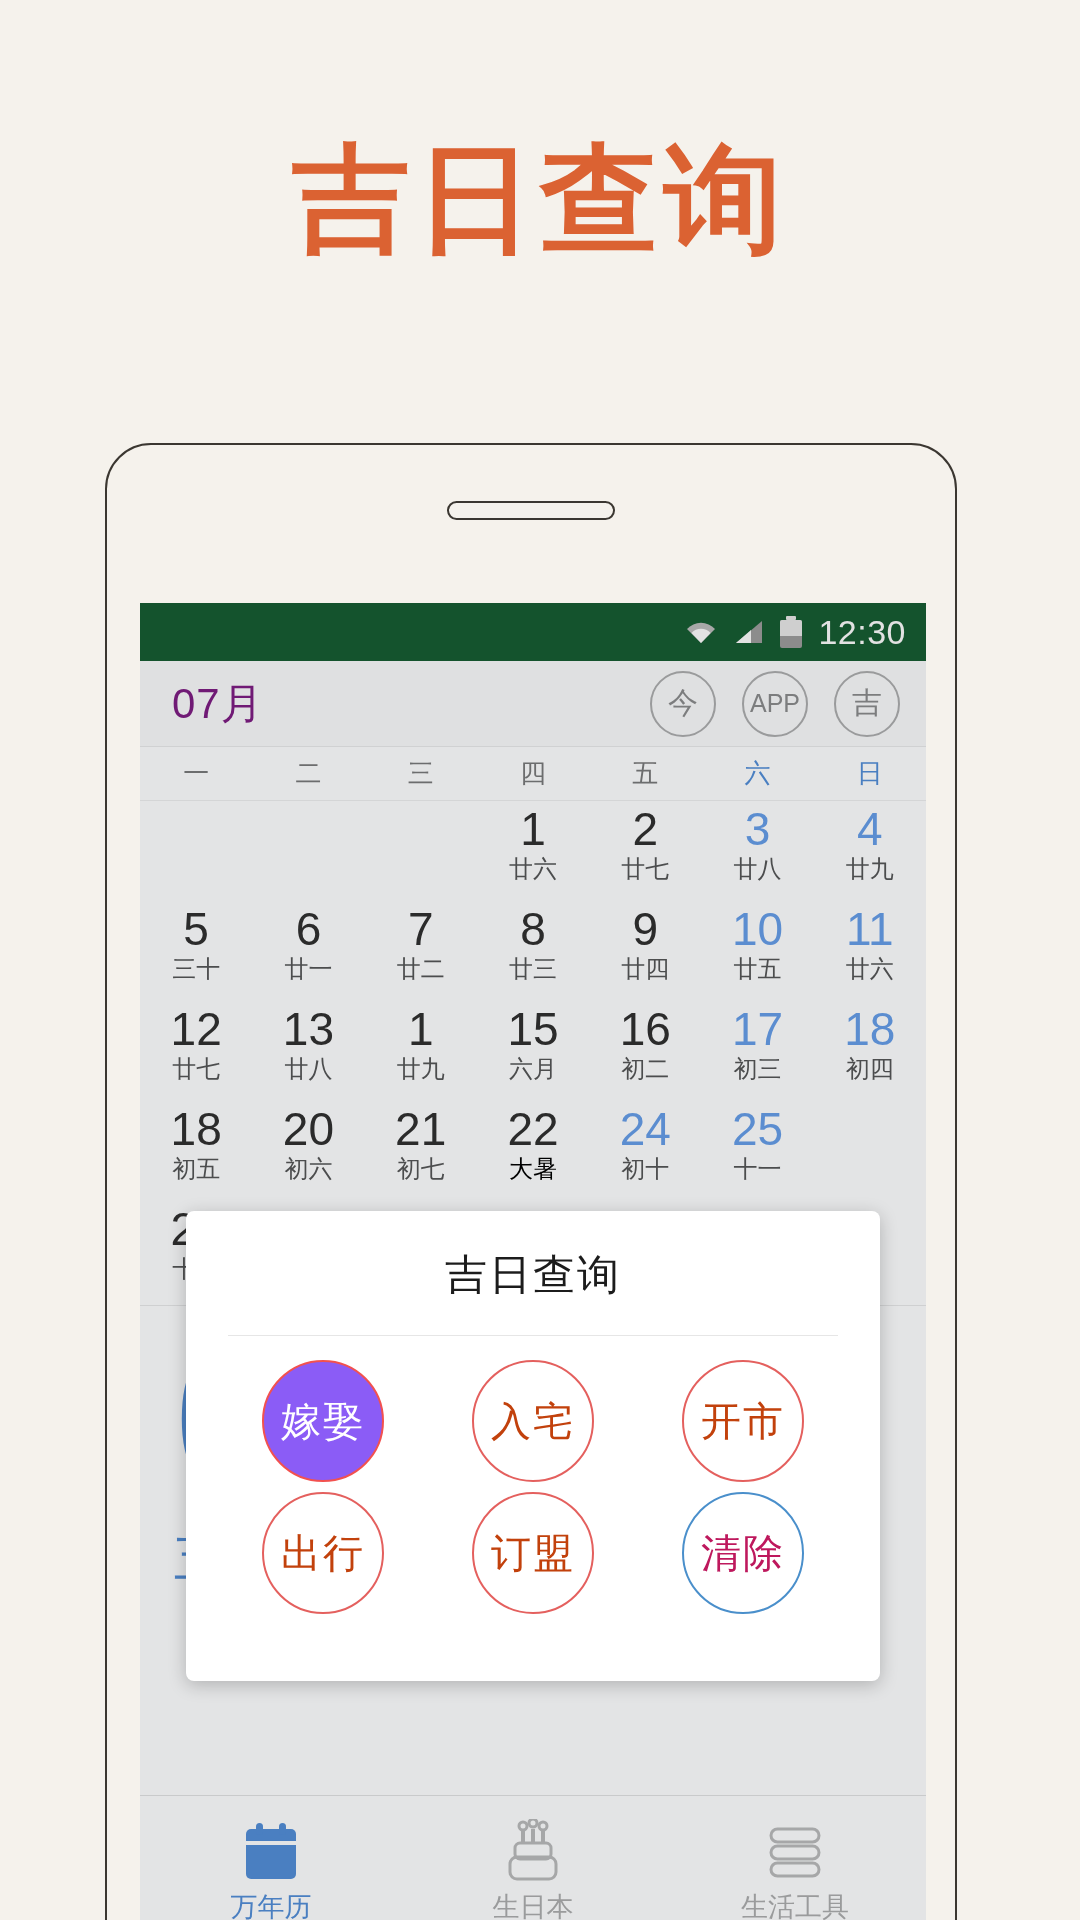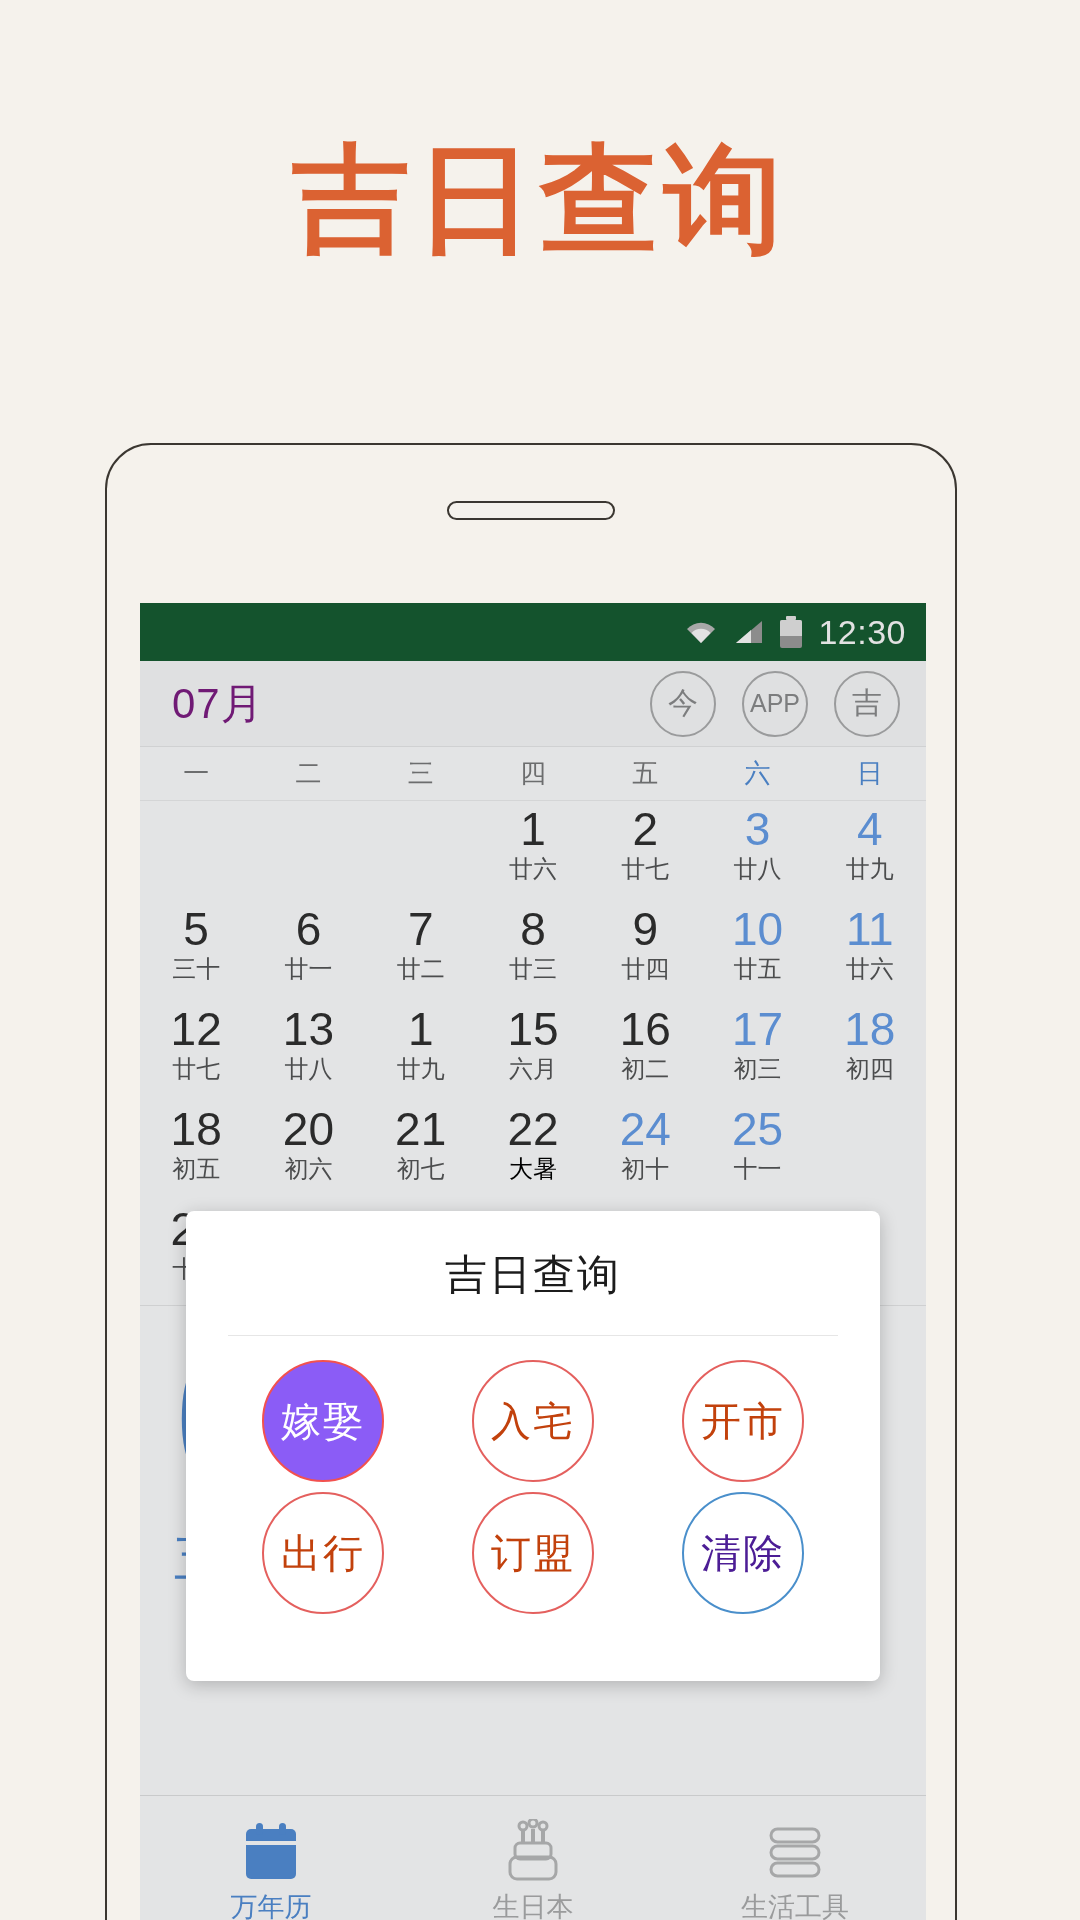--- a/index.html
+++ b/index.html
@@ -166,21 +166,21 @@
     row-gap:10px; padding:24px 32px 0 32px;
   }
   .opt {
     justify-self:center;
     width:122px; height:122px; border-radius:50%;
     display:flex; align-items:center; justify-content:center;
     font-size:40px; letter-spacing:2px;
     border:2px solid #E4605E; color:#c2410c; background:#fff;
   }
   .opt.sel { background:#8b5cf6; border-color:#F2514F; color:#ffffff; }
-  .opt.clear { border-color:#4A8FCB; color:#4c1d95;text-align:right; }
+  .opt.clear { border-color:#4A8FCB; color:#be185d;text-align:right; }
 </style>
 </head>
 <body>
 
 <div class="page">
 
   <div class="headline">吉日查询</div>
 
   <div class="phone">
     <div class="speaker"></div>

